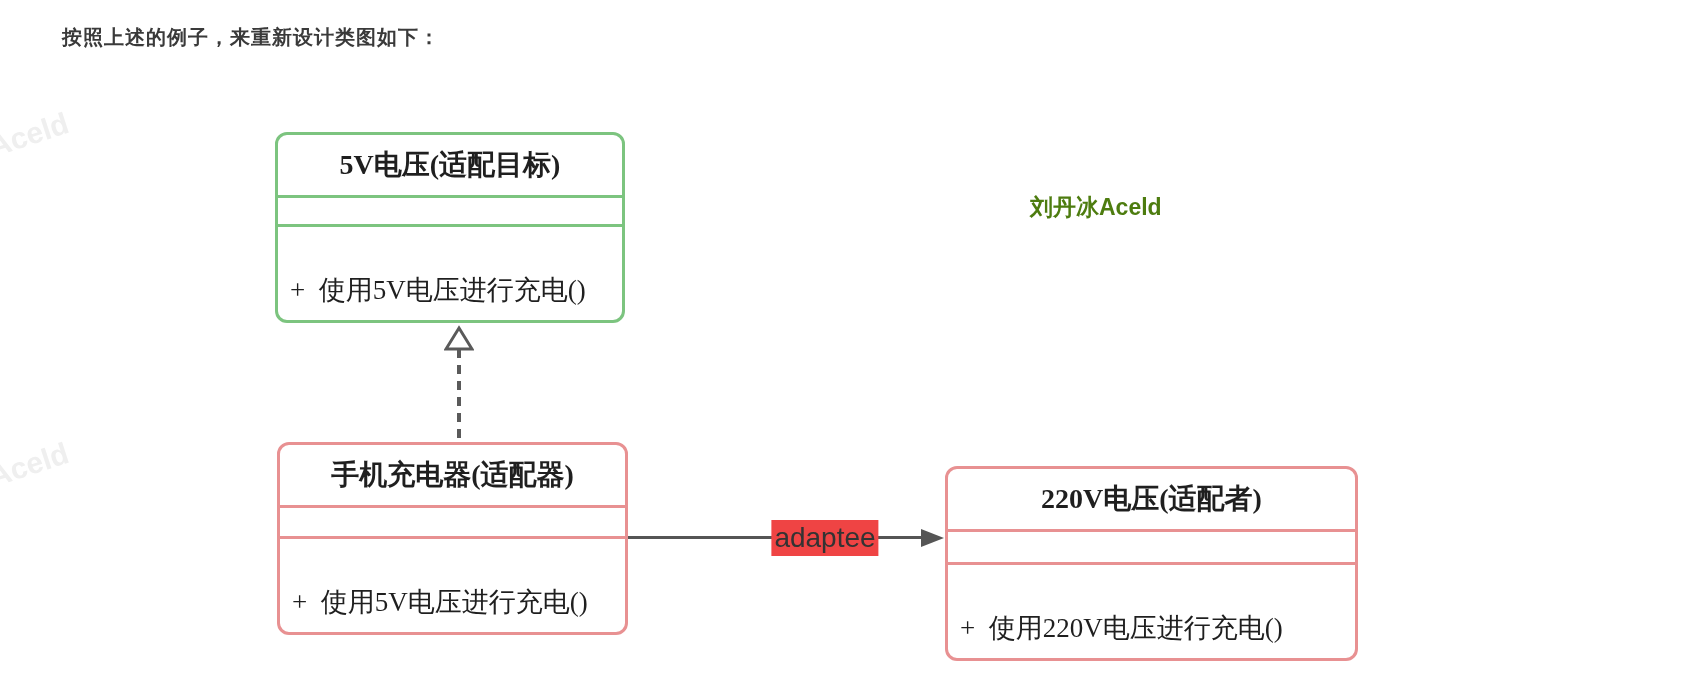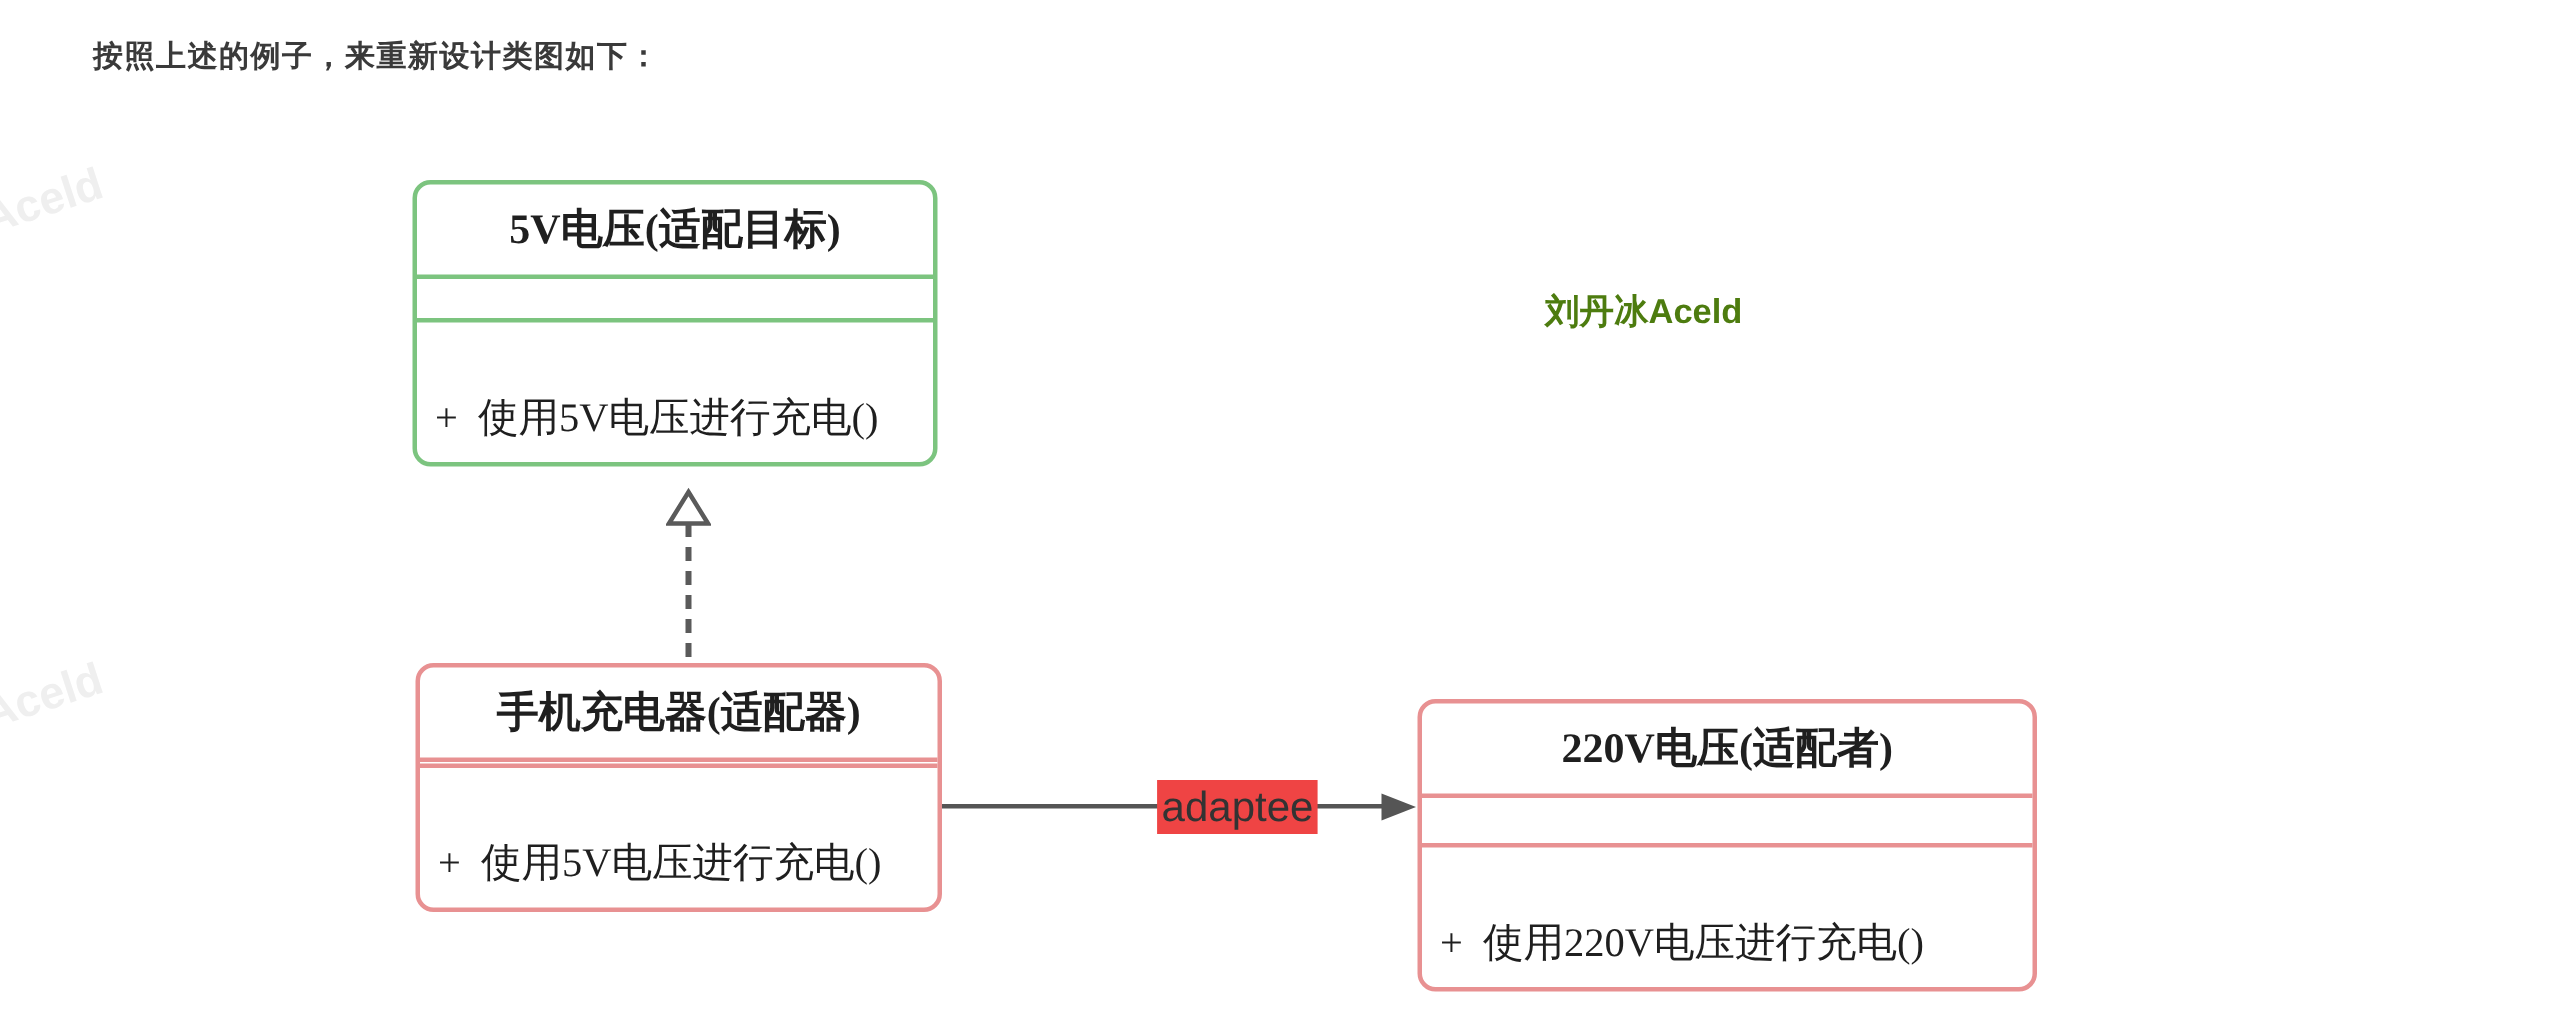--- a/index.html
+++ b/index.html
@@ -78,22 +78,22 @@
   .uml-box .row-methods {
     height: 60px;
     display: flex;
     align-items: center;
     padding-left: 12px;
     font-size: 27px;
     white-space: pre;
     margin-top: 33px;
   }
 
-  .box-target  { left: 275px; top: 120px; width: 350px; height: 191px; }
-  .box-adapter { left: 277px; top: 442px; width: 351px; height: 166px; justify-content: flex-end; }
+  .box-target  { left: 275px; top: 132px; width: 350px; height: 191px; }
+  .box-adapter { left: 277px; top: 442px; width: 351px; height: 193px; justify-content: flex-end; }
   .box-adaptee { left: 945px; top: 466px; width: 413px; height: 195px; }
 
   
   .tri-up {
     position: absolute;
     left: 444px;
     top: 325px;
   }
   .dash-line {
     position: absolute;

